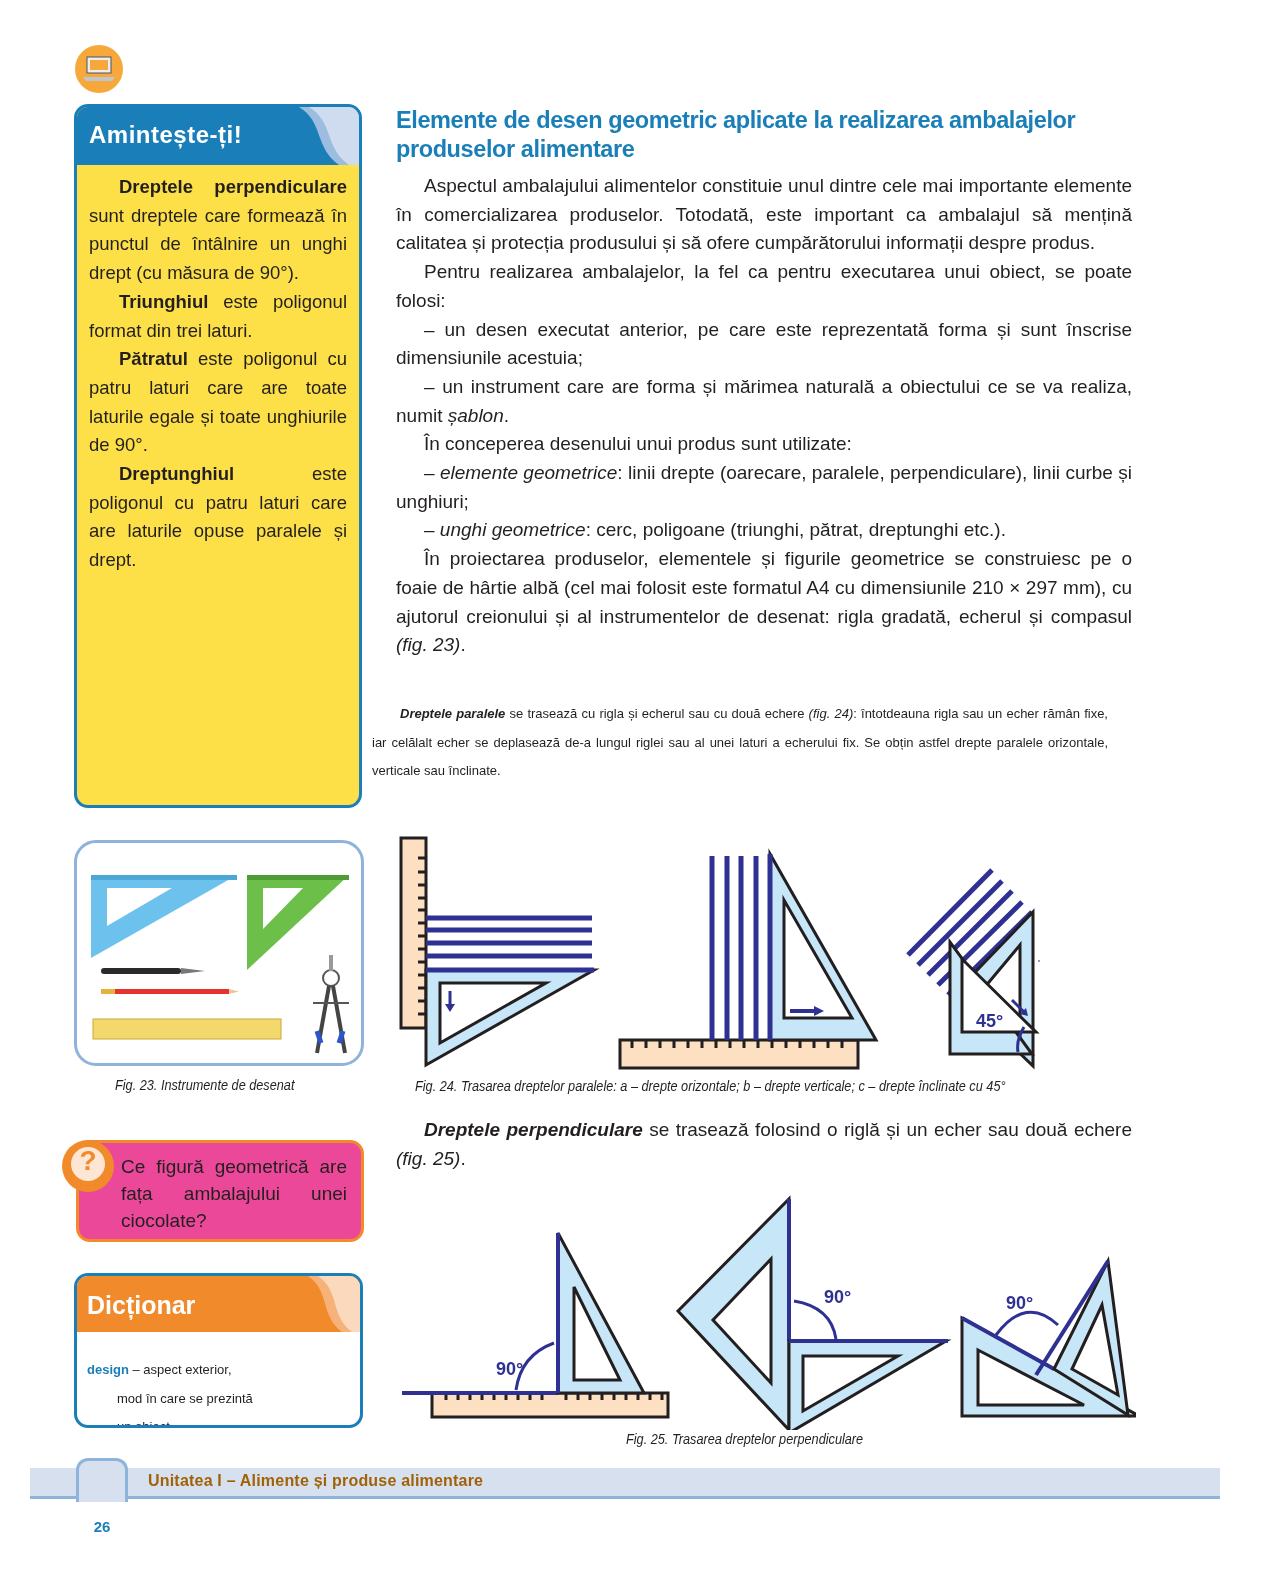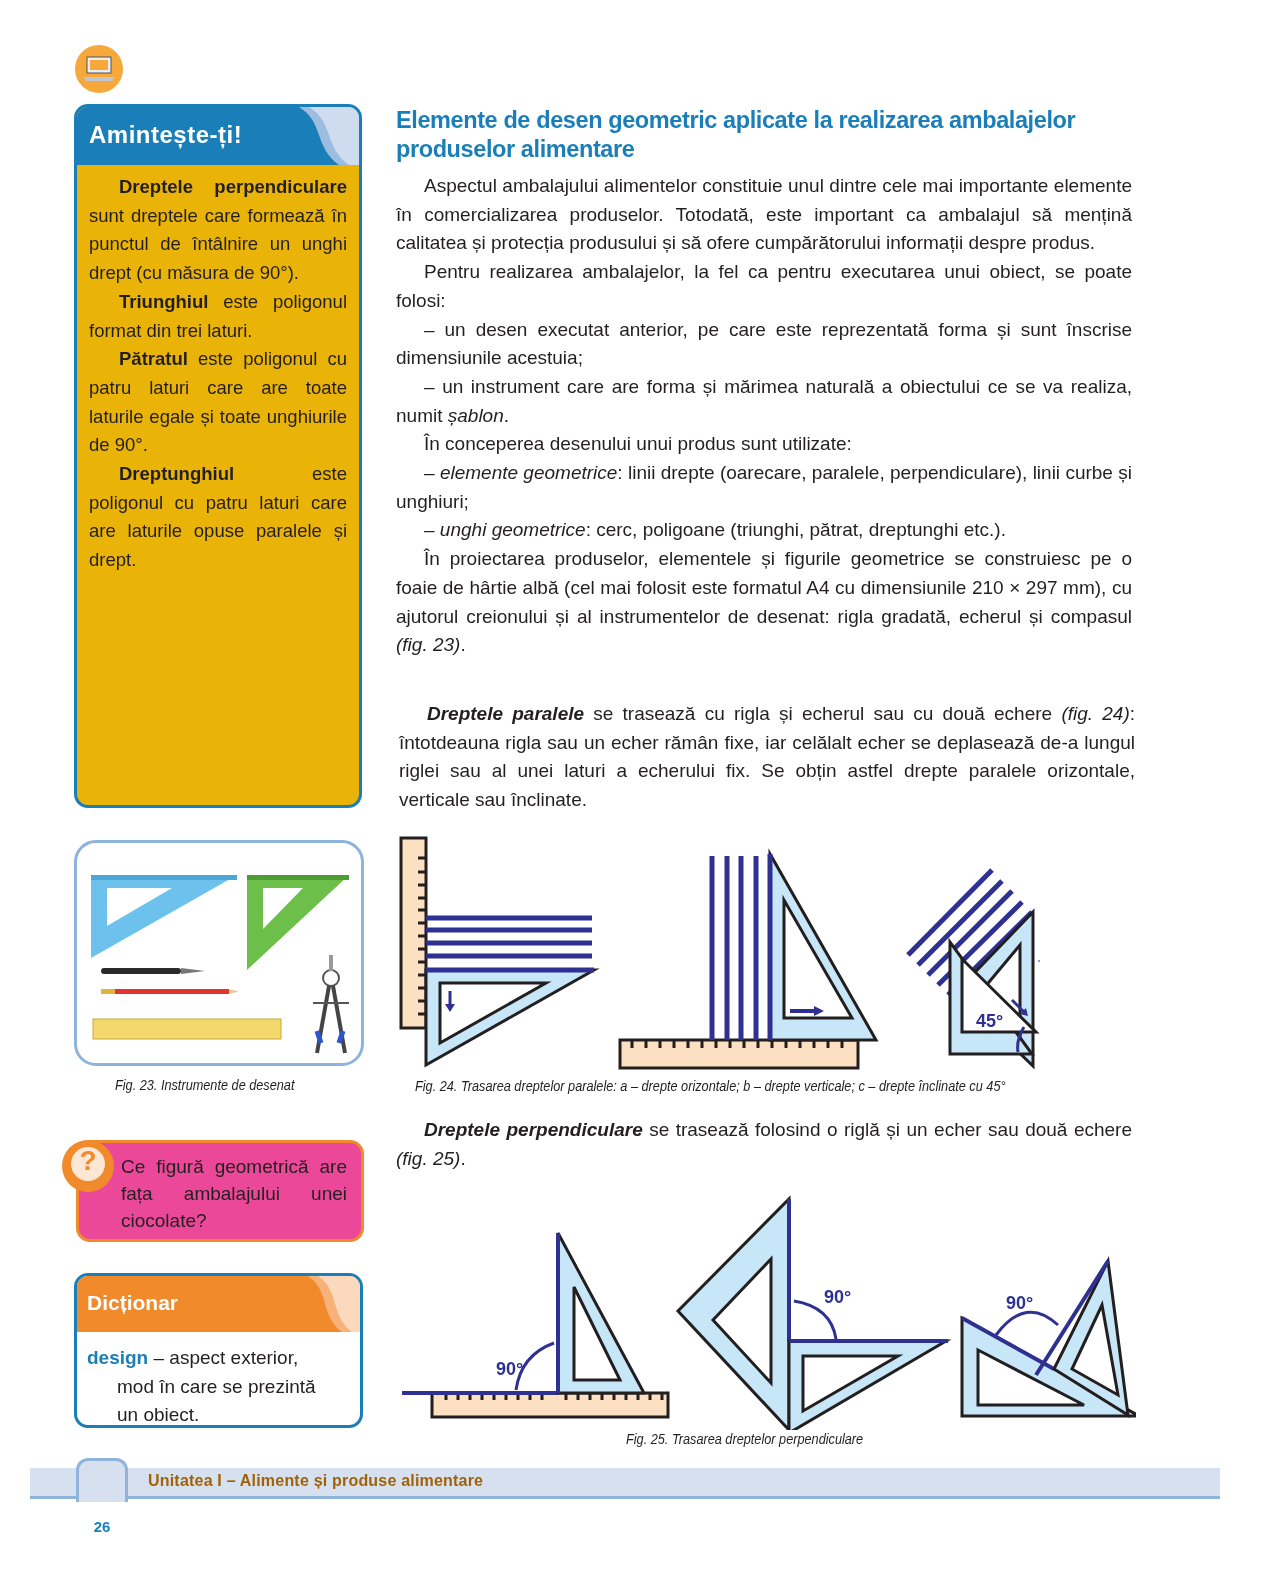--- a/index.html
+++ b/index.html
@@ -2,51 +2,51 @@
 <html><head>
 <meta charset="utf-8">
 <style>
   html,body{margin:0;padding:0;background:#fff;}
   body{width:1270px;height:1594px;position:relative;overflow:hidden;font-family:"Liberation Sans",sans-serif;color:#231f20;}
   .abs{position:absolute;}
   
   .top-icon{left:75px;top:45px;width:48px;height:48px;border-radius:50%;background:#f6a83a;}
   .top-icon svg{position:absolute;left:8px;top:10px;}
   
-  .remember{left:74px;top:104px;width:288px;height:704px;border:3px solid #1a7fb8;border-radius:14px;box-sizing:border-box;overflow:hidden;background:#eab308;}
+  .remember{left:74px;top:104px;width:288px;height:704px;border:3px solid #1a7fb8;border-radius:14px;box-sizing:border-box;overflow:hidden;background:#fde047;}
   .remember .hdr{height:58px;background:#1a7fb8;position:relative;}
   .remember .hdr .wave{position:absolute;right:0;top:0;width:80px;height:58px;}
   .remember .hdr .title{position:absolute;left:12px;top:14px;color:#fff;font-weight:bold;font-size:24px;letter-spacing:0.5px;}
   .remember .body{padding:8px 12px 0 12px;font-size:18.5px;line-height:28.7px;text-align:justify;}
   .remember .body p{margin:0;text-indent:30px;}
   b{font-weight:bold;}
   
   .fig23{left:74px;top:840px;width:290px;height:226px;border:3px solid #8fb4dc;border-radius:22px;box-sizing:border-box;background:#fff;}
   .cap{font-family:"Liberation Sans Narrow","Liberation Sans",sans-serif;font-style:italic;font-size:15.5px;color:#231f20;transform:scaleX(0.82);transform-origin:left top;white-space:nowrap;}
   
   .question{left:76px;top:1140px;width:288px;height:102px;border:3px solid #f18a2b;border-radius:14px;box-sizing:border-box;background:#ec4899;}
   .question .txt{position:absolute;left:42px;top:10px;right:14px;font-size:19px;line-height:27px;text-align:justify;}
   .qicon{left:62px;top:1140px;width:52px;height:52px;border-radius:50%;background:#f18a2b;}
   .qicon span{position:absolute;left:0;top:5px;width:52px;text-align:center;color:#fff;font-weight:bold;font-size:30px;}
   .qicon .inner{position:absolute;left:9px;top:7px;width:34px;height:34px;border-radius:50%;background:#fde6d3;}
   .qicon .inner span{color:#f18a2b;left:0;top:-2px;width:34px;font-size:28px;}
   
   .dict{left:74px;top:1273px;width:289px;height:155px;border:3px solid #1a7fb8;border-radius:14px;box-sizing:border-box;overflow:hidden;background:#fff;}
   .dict .hdr{height:56px;background:#f18a2b;position:relative;}
   .dict .hdr .wave{position:absolute;right:0;top:0;width:70px;height:56px;}
-  .dict .hdr .title{position:absolute;left:10px;top:15px;color:#fff;font-weight:bold;font-size:21px;}
-  .dict .body{padding:12px 10px 0 10px;font-size:19px;line-height:28.5px;}
+  .dict .hdr .title{position:absolute;left:10px;top:15px;color:#fff;font-weight:bold;font-size:25px;}
+  .dict .body{padding:24px 10px 0 10px;font-size:13px;line-height:28.5px;}
   .dict .term{color:#1a7fb8;font-weight:bold;}
   .dict .indent{padding-left:30px;}
   
   .heading{left:396px;top:106px;width:740px;color:#1a7fb8;font-weight:bold;font-size:23.5px;line-height:29px;letter-spacing:-0.4px;}
   .main{left:396px;top:172px;width:736px;font-size:19px;line-height:28.7px;text-align:justify;}
   .main p{margin:0;text-indent:28px;}
   .main i{font-style:italic;}
-  .para2{left:399px;top:700px;width:736px;font-size:19px;line-height:28.7px;text-align:justify;}
+  .para2{left:372px;top:700px;width:736px;font-size:13px;line-height:28.7px;text-align:justify;}
   .para2 p{margin:0;text-indent:28px;}
   .para3{left:396px;top:1116px;width:736px;font-size:19px;line-height:28.7px;text-align:justify;}
   .para3 p{margin:0;text-indent:28px;}
   
   .footer-band{left:30px;top:1468px;width:1190px;height:28px;background:#d6e0ef;border-bottom:3px solid #8fb4dc;}
   .page-tab{left:76px;top:1458px;width:52px;height:44px;border:3px solid #8fb4dc;border-bottom:none;border-radius:12px 12px 0 0;background:#d6e0ef;box-sizing:border-box;}
   .page-num{left:76px;top:1470px;width:52px;text-align:center;color:#1a7fb8;font-weight:bold;font-size:15px;margin-top:48px;}
   .unit-title{left:148px;top:1472px;color:#a16207;font-weight:bold;font-size:16px;letter-spacing:0.2px;}
 </style>
 </head>

